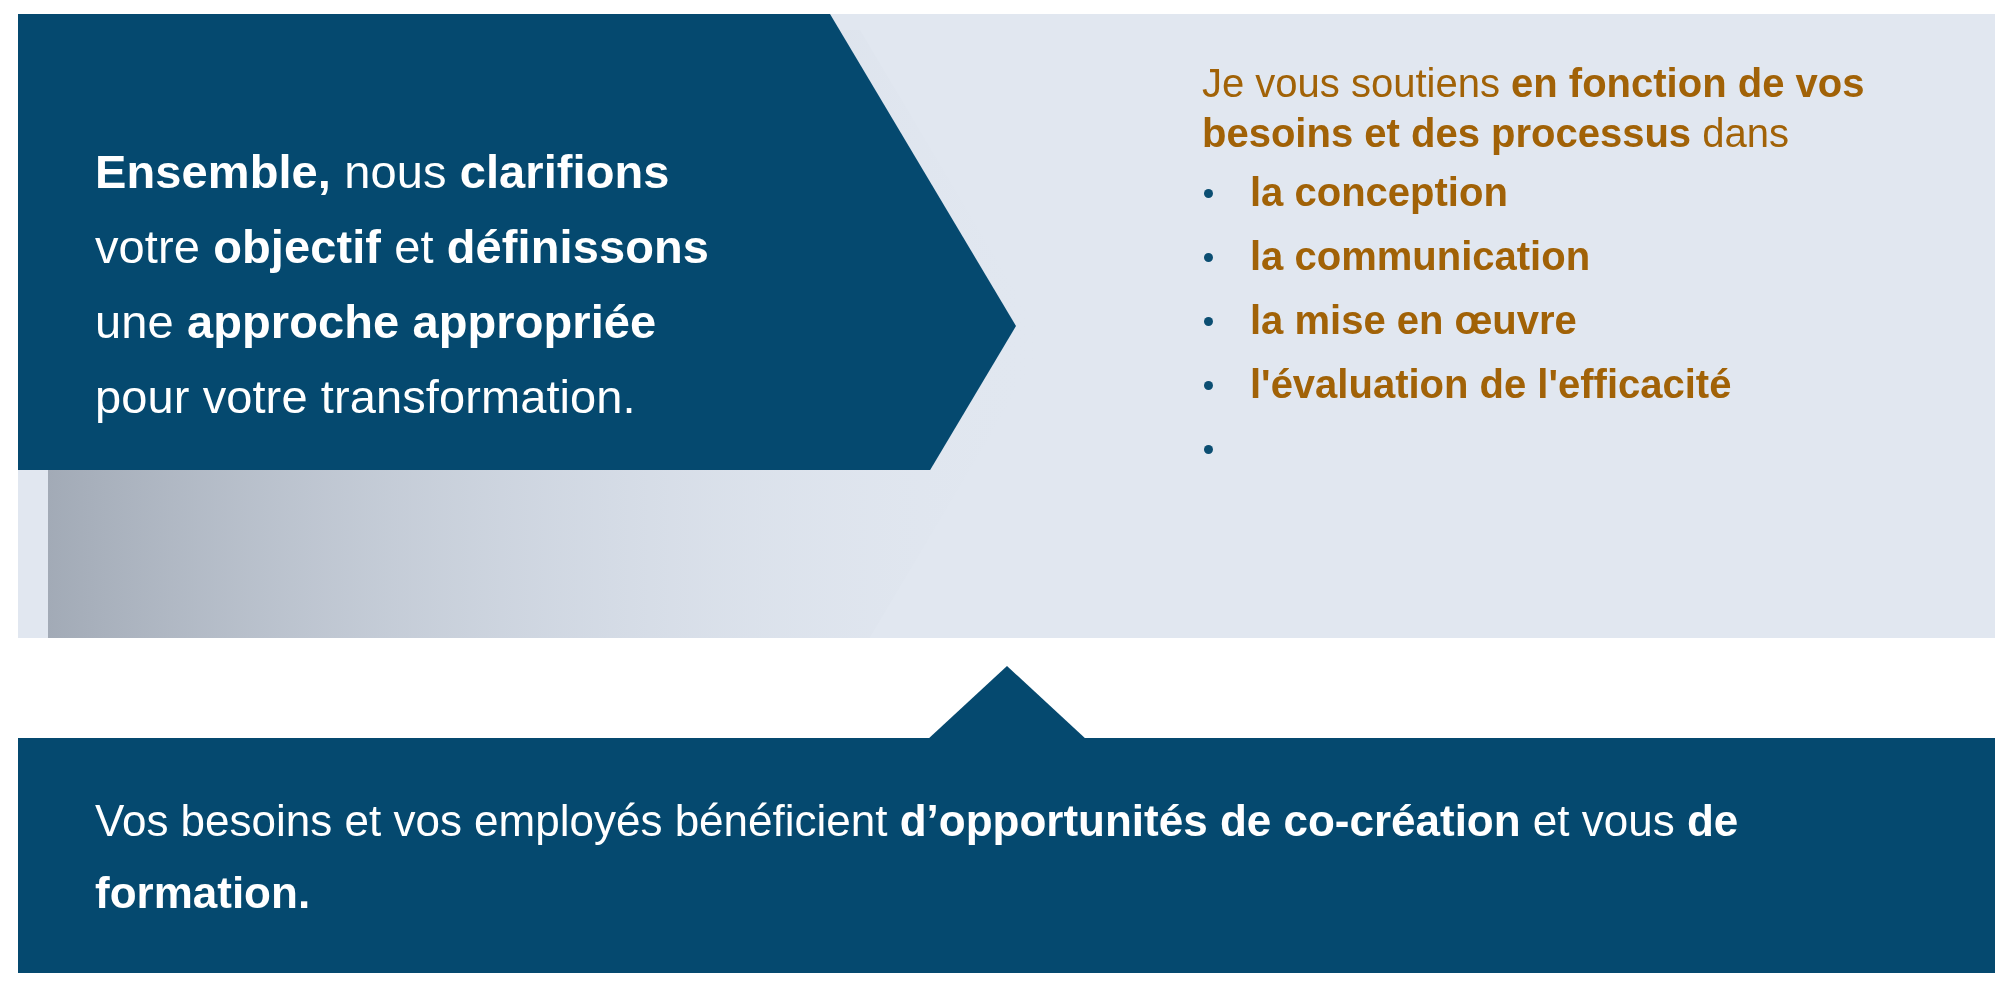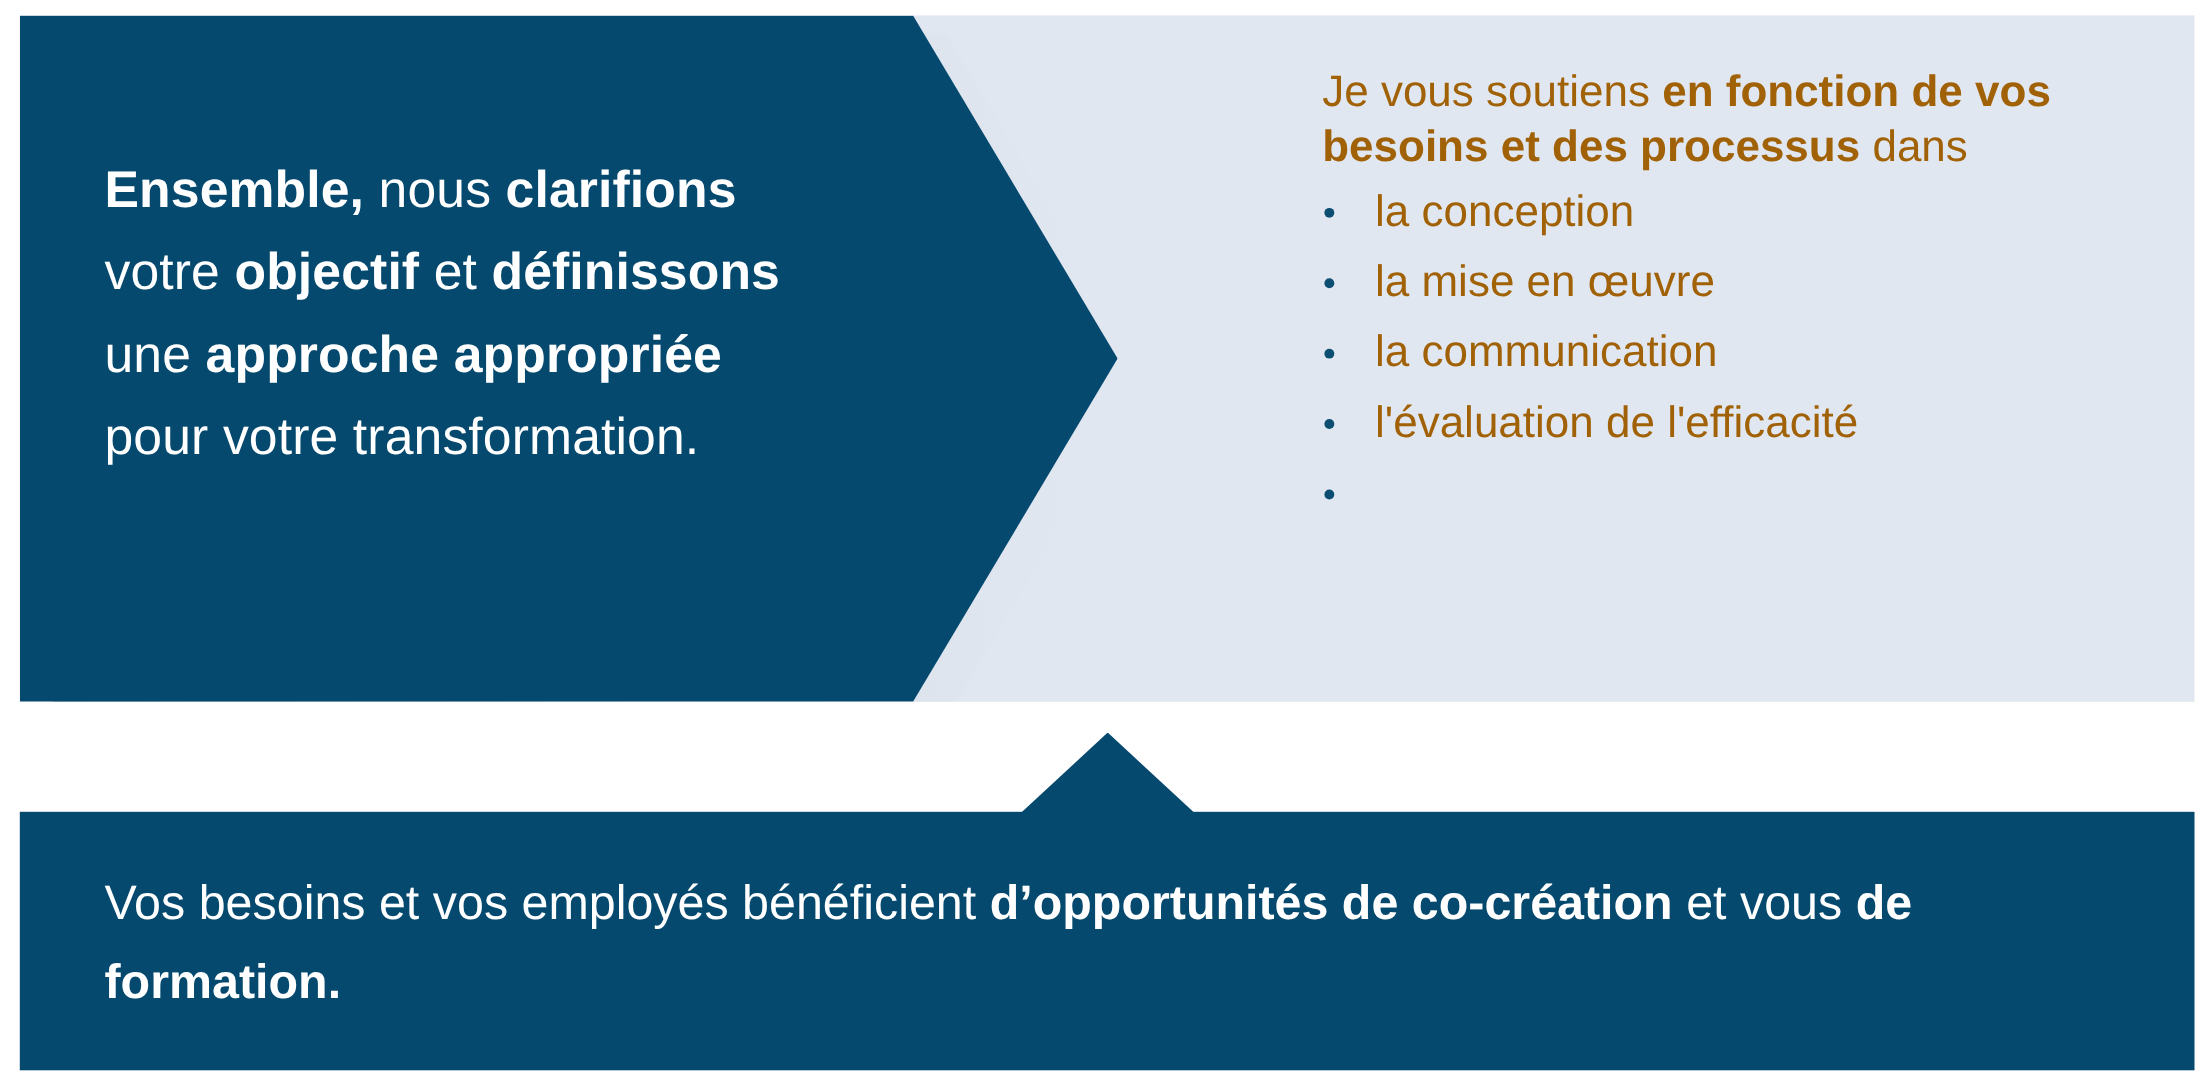--- a/index.html
+++ b/index.html
@@ -49,21 +49,21 @@
     height: 624px;
     pointer-events: none;
   }
 
   
   .arrow-block {
     position: absolute;
     left: 0;
     top: 0;
     width: 1000px;
-    height: 624px;
+    height: 456px;
     background: #05496f;
     clip-path: polygon(0 0, 812px 0, 998px 312px, 812px 624px, 0 624px);
   }
 
   .arrow-text {
     position: absolute;
     left: 77px;
     top: 120px;
     width: 640px;
     color: #ffffff;
@@ -93,21 +93,21 @@
     list-style: none;
     margin: 9px 0 0 0;
     padding: 0;
   }
   .bullet-list li {
     position: relative;
     padding-left: 48px;
     font-size: 40px;
     line-height: 50px;
     margin-bottom: 14px;
-    font-weight: 400;
+    font-weight: 700;
   }
   .bullet-dot {
     position: absolute;
     left: 2px;
     top: 22px;
     width: 9px;
     height: 9px;
     border-radius: 50%;
     background: #0b4e72;
   }
@@ -176,25 +176,25 @@
       <div class="right-lead">
         <span>Je vous soutiens </span><b>en fonction de vos besoins et des processus</b><span> dans</span>
       </div>
       <ul class="bullet-list">
         <li>
           <span class="bullet-dot"></span>
           <span>la conception</span>
         </li>
         <li>
           <span class="bullet-dot"></span>
+          <span>la communication</span>
+        </li>
+        <li>
+          <span class="bullet-dot"></span>
           <span>la mise en œuvre</span>
-        </li>
-        <li>
-          <span class="bullet-dot"></span>
-          <span>la communication</span>
         </li>
         <li>
           <span class="bullet-dot"></span>
           <span>l'évaluation de l'efficacité</span>
         </li>
         <li>
           <span class="bullet-dot"></span>
         </li>
       </ul>
     </div>

